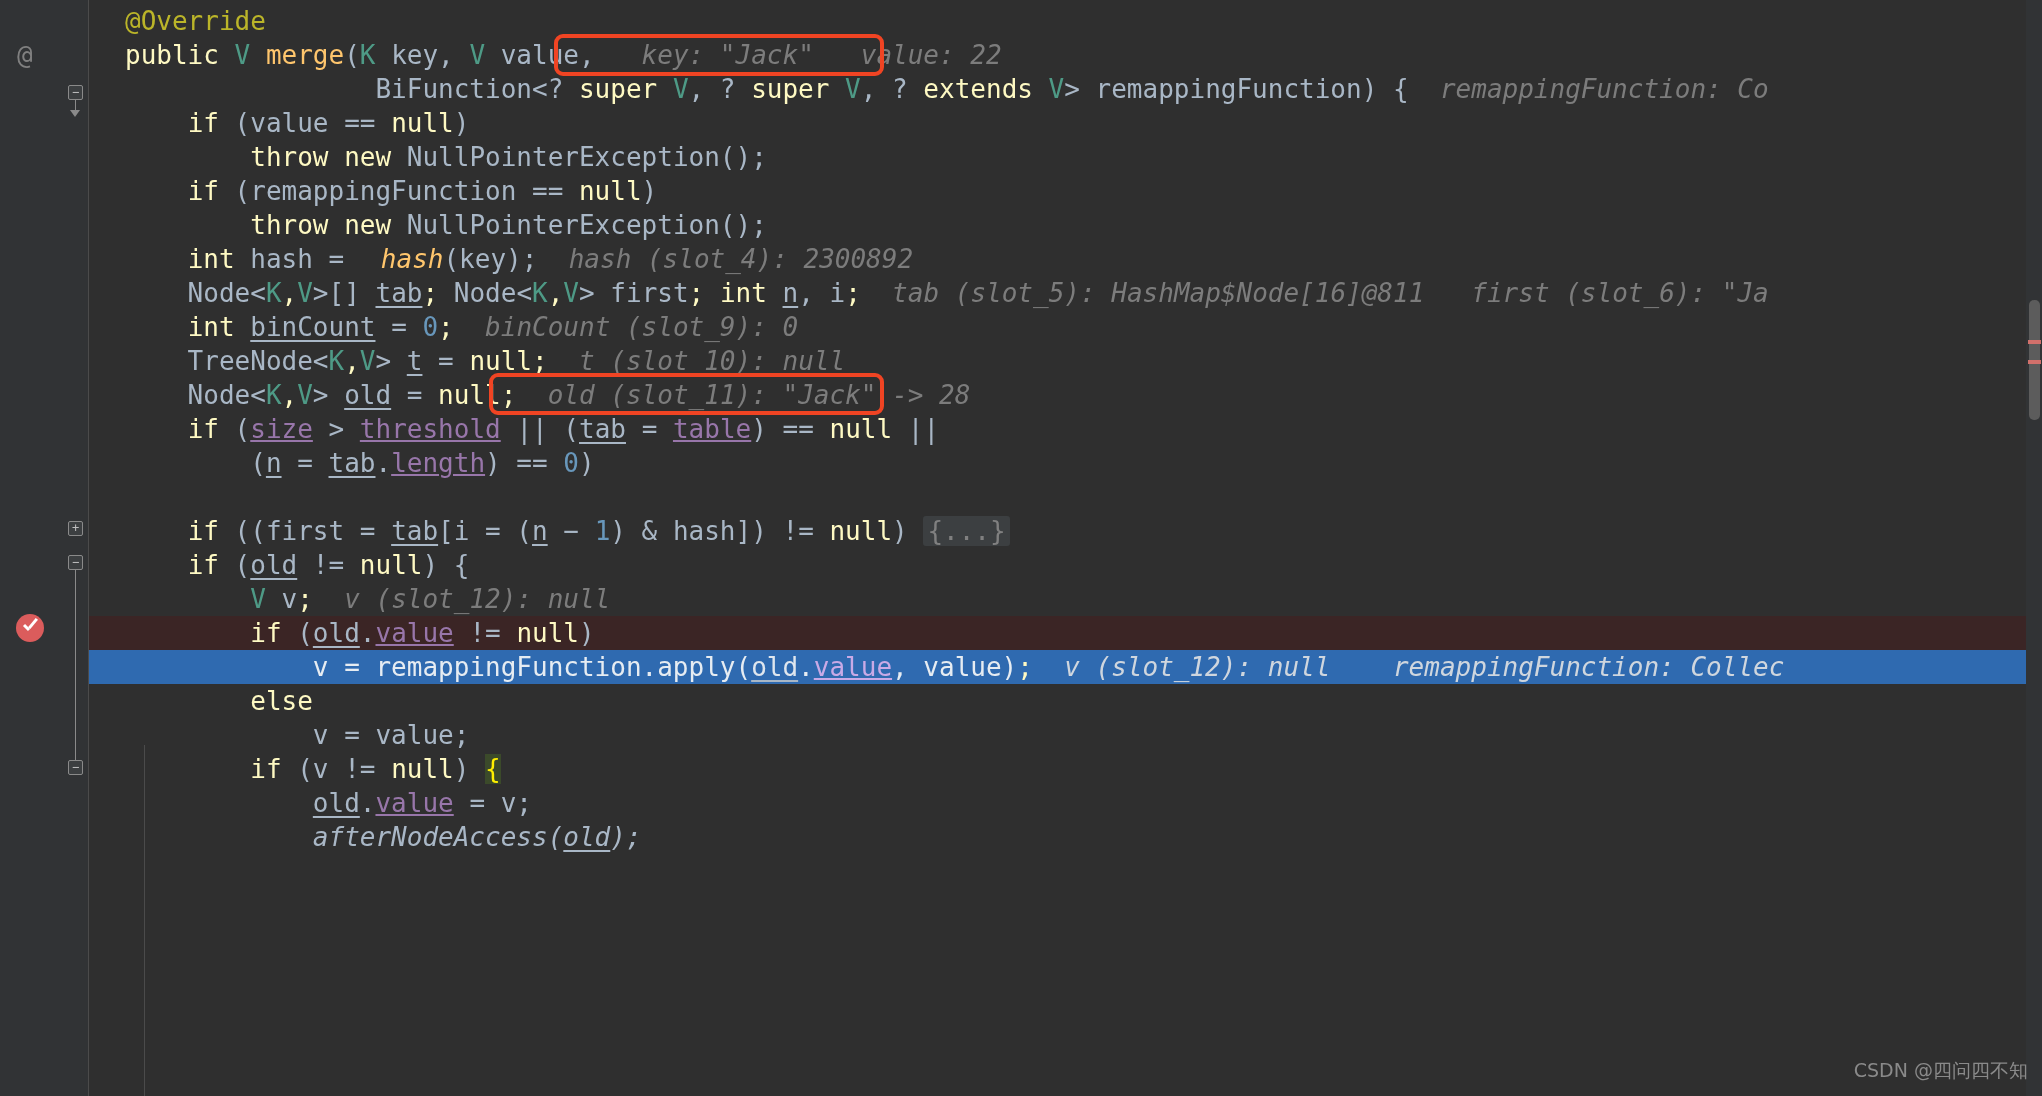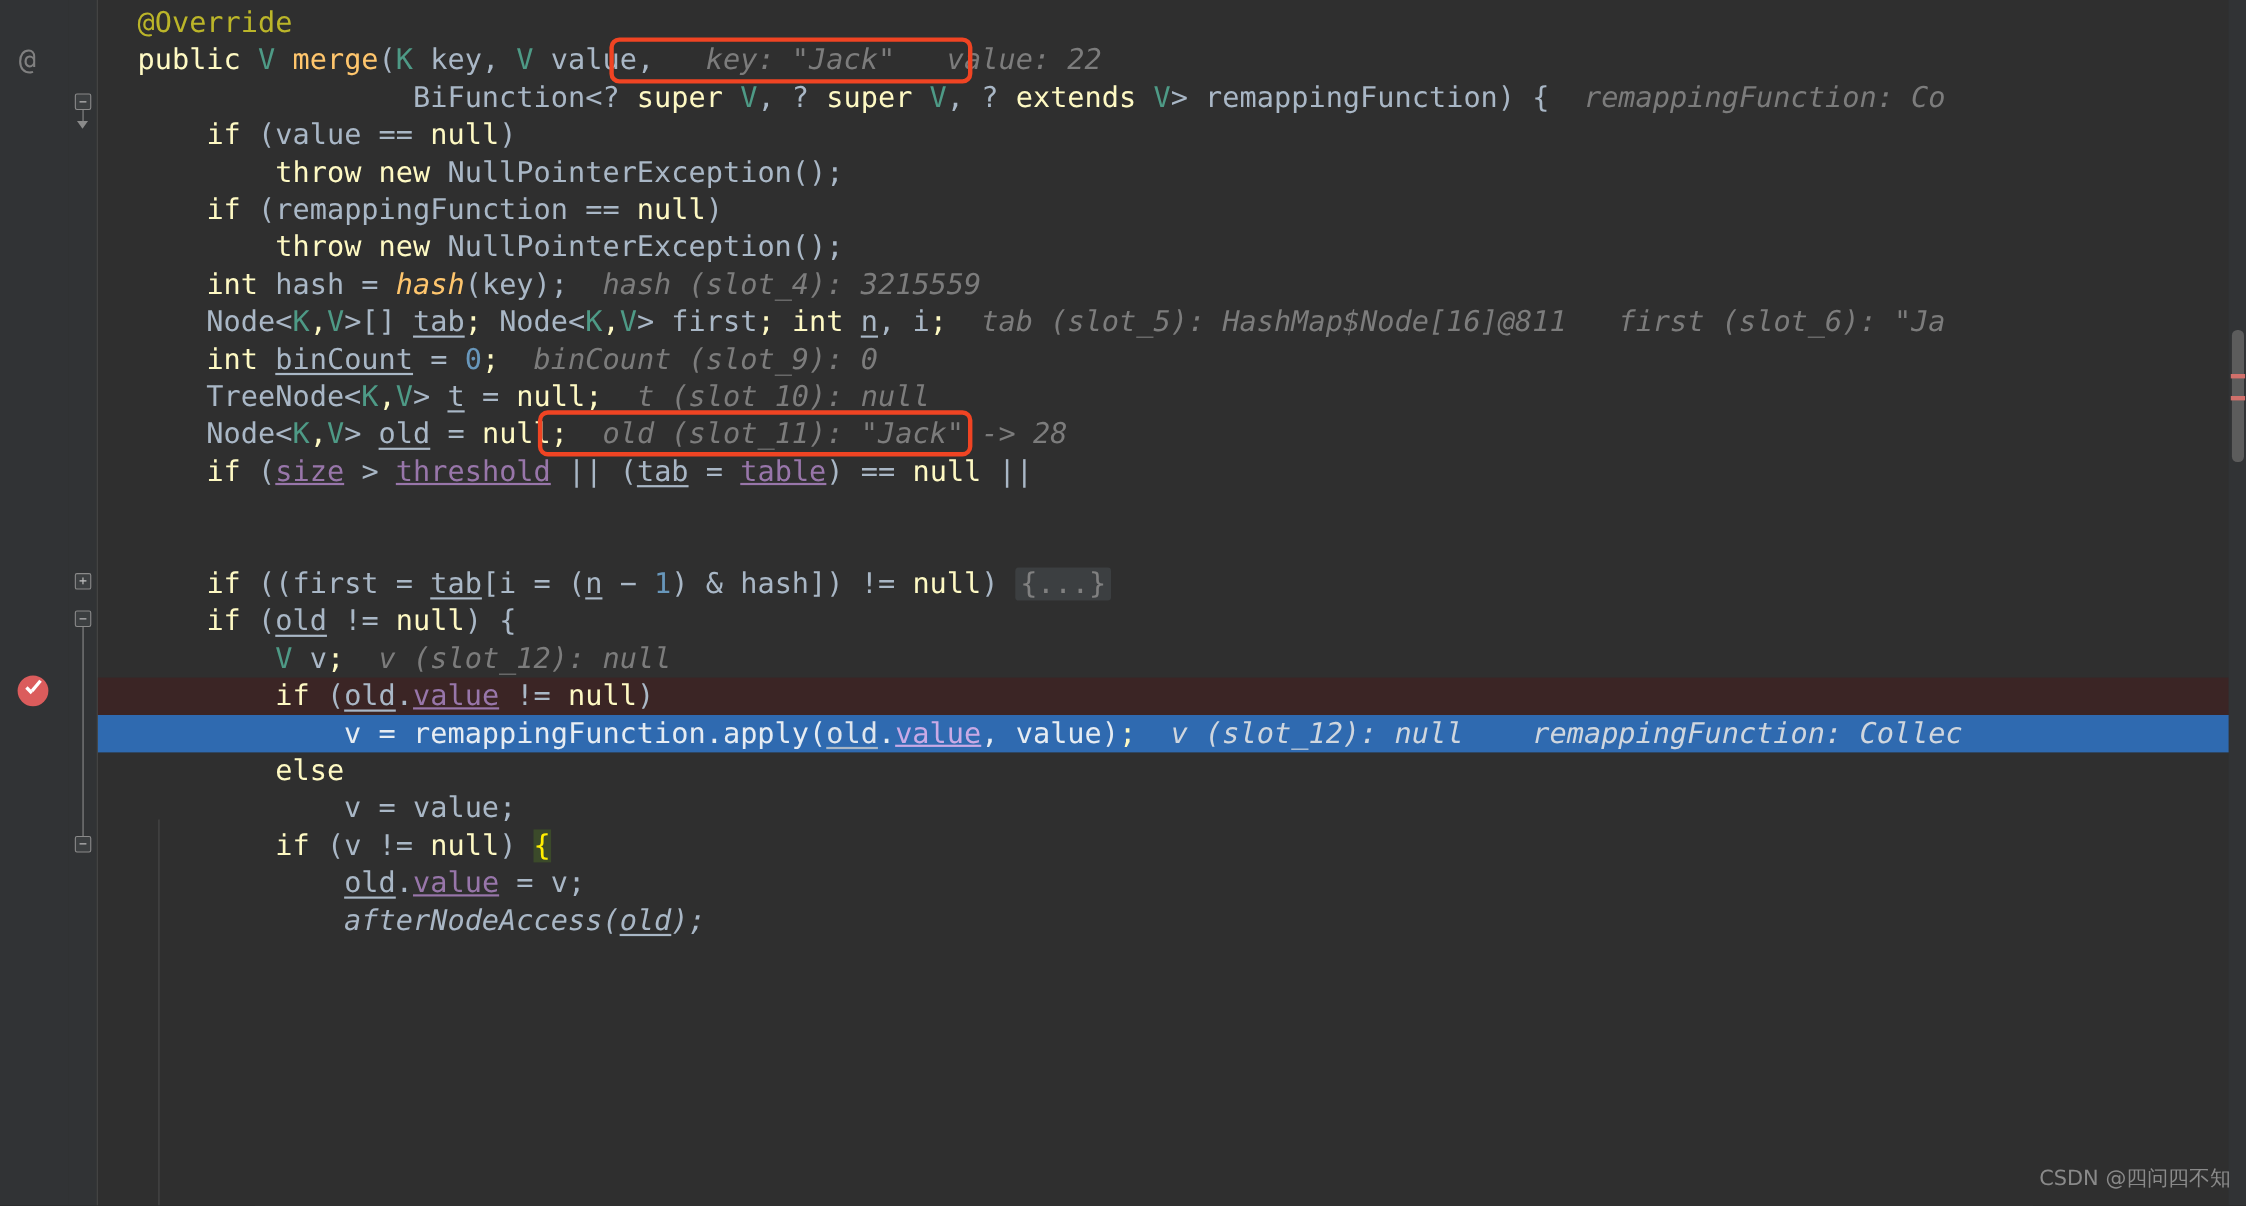--- a/index.html
+++ b/index.html
@@ -94,26 +94,27 @@
   <div class="bp" style="top:614px;"></div>
 
   <div class="code-area" id="code">
       <div class="line" style="top: 4px;"><span class="txt"><span class="anno">@Override</span></span></div>
       <div class="line" style="top: 38px;"><span class="txt"><span class="kw">public </span><span class="type">V</span><span class="punct"> </span><span class="method">merge</span><span class="punct">(</span><span class="type">K</span><span class="punct"> key, </span><span class="type">V</span><span class="punct"> value, </span><span class="hint">  key: "Jack"   value: 22</span></span></div>
       <div class="line" style="top: 72px;"><span class="txt"><span class="punct">                BiFunction&lt;? </span><span class="kw">super </span><span class="type">V</span><span class="punct">, ? </span><span class="kw">super </span><span class="type">V</span><span class="punct">, ? </span><span class="kw">extends </span><span class="type">V</span><span class="punct">&gt; remappingFunction) {</span><span class="hint">  remappingFunction: Co</span></span></div>
       <div class="line" style="top: 106px;"><span class="txt"><span class="punct">    </span><span class="kw">if</span><span class="punct"> (value == </span><span class="kw">null</span><span class="punct">)</span></span></div>
       <div class="line" style="top: 140px;"><span class="txt"><span class="punct">        </span><span class="kw">throw new </span><span class="punct">NullPointerException();</span></span></div>
       <div class="line" style="top: 174px;"><span class="txt"><span class="punct">    </span><span class="kw">if</span><span class="punct"> (remappingFunction == </span><span class="kw">null</span><span class="punct">)</span></span></div>
       <div class="line" style="top: 208px;"><span class="txt"><span class="punct">        </span><span class="kw">throw new </span><span class="punct">NullPointerException();</span></span></div>
-      <div class="line" style="top: 242px;"><span class="txt"><span class="punct">    </span><span class="kw">int</span><span class="punct"> hash = </span><span class="method" style="font-style: italic;">hash</span><span class="punct">(key);</span><span class="hint">  hash (slot_4): 3215559</span></span></div>
+      <div class="line" style="top: 242px;"><span class="txt"><span class="punct">    </span><span class="kw">int</span><span class="punct"> hash = </span><span class="method" style="font-style: italic; margin-left: 21px;">hash</span><span class="punct">(key);</span><span class="hint">  hash (slot_4): 2300892</span></span></div>
       <div class="line" style="top: 276px;"><span class="txt"><span class="punct">    Node&lt;</span><span class="type">K</span><span class="kw">,</span><span class="type">V</span><span class="punct">&gt;[] </span><span class="ident uline">tab</span><span class="kw">; </span><span class="punct">Node&lt;</span><span class="type">K</span><span class="kw">,</span><span class="type">V</span><span class="punct">&gt; first</span><span class="kw">; </span><span class="kw">int</span><span class="punct"> </span><span class="ident uline">n</span><span class="punct">, i</span><span class="kw">;</span><span class="hint">  tab (slot_5): HashMap$Node[16]@811   first (slot_6): "Ja</span></span></div>
       <div class="line" style="top: 310px;"><span class="txt"><span class="punct">    </span><span class="kw">int</span><span class="punct"> </span><span class="ident uline">binCount</span><span class="punct"> = </span><span class="num">0</span><span class="kw">;</span><span class="hint">  binCount (slot_9): 0</span></span></div>
       <div class="line" style="top: 344px;"><span class="txt"><span class="punct">    TreeNode&lt;</span><span class="type">K</span><span class="kw">,</span><span class="type">V</span><span class="punct">&gt; </span><span class="ident uline">t</span><span class="punct"> = </span><span class="kw">null</span><span class="kw">;</span><span class="hint">  t (slot_10): null</span></span></div>
       <div class="line" style="top: 378px;"><span class="txt"><span class="punct">    Node&lt;</span><span class="type">K</span><span class="kw">,</span><span class="type">V</span><span class="punct">&gt; </span><span class="ident uline">old</span><span class="punct"> = </span><span class="kw">null</span><span class="kw">;</span><span class="hint">  old (slot_11): "Jack" -&gt; 28</span></span></div>
       <div class="line" style="top: 412px;"><span class="txt"><span class="punct">    </span><span class="kw">if</span><span class="punct"> (</span><span class="field">size</span><span class="punct"> &gt; </span><span class="field">threshold</span><span class="punct"> || (</span><span class="ident uline">tab</span><span class="punct"> = </span><span class="field">table</span><span class="punct">) == </span><span class="kw">null</span><span class="punct"> ||</span></span></div>
+      <div class="line" style="top: 446px;"><span class="txt"><span class="punct">        (</span><span class="ident uline">n</span><span class="punct"> = </span><span class="ident uline">tab</span><span class="punct">.</span><span class="field">length</span><span class="punct">) == </span><span class="num">0</span><span class="punct">)</span></span></div>
       <div class="line" style="top: 514px;"><span class="txt"><span class="punct">    </span><span class="kw">if</span><span class="punct"> ((first = </span><span class="ident uline">tab</span><span class="punct">[i = (</span><span class="ident uline">n</span><span class="punct"> − </span><span class="num">1</span><span class="punct">) &amp; hash]) != </span><span class="kw">null</span><span class="punct">) </span><span class="fold">{...}</span></span></div>
       <div class="line" style="top: 548px;"><span class="txt"><span class="punct">    </span><span class="kw">if</span><span class="punct"> (</span><span class="ident uline">old</span><span class="punct"> != </span><span class="kw">null</span><span class="punct">) {</span></span></div>
       <div class="line" style="top: 582px;"><span class="txt"><span class="punct">        </span><span class="type">V</span><span class="punct"> v</span><span class="kw">;</span><span class="hint">  v (slot_12): null</span></span></div>
       <div class="line row-hl-bp" style="top: 616px;"><span class="txt"><span class="punct">        </span><span class="kw">if</span><span class="punct"> (</span><span class="ident uline">old</span><span class="punct">.</span><span class="field">value</span><span class="punct"> != </span><span class="kw">null</span><span class="punct">)</span></span></div>
       <div class="line row-hl-exec" style="top: 650px;"><span class="txt"><span class="punct">            v = remappingFunction.apply(</span><span class="ident uline">old</span><span class="punct">.</span><span class="field">value</span><span class="punct">, value)</span><span class="kw">;</span><span class="hint">  v (slot_12): null    remappingFunction: Collec</span></span></div>
       <div class="line" style="top: 684px;"><span class="txt"><span class="punct">        </span><span class="kw">else</span></span></div>
       <div class="line" style="top: 718px;"><span class="txt"><span class="punct">            v = value;</span></span></div>
       <div class="line" style="top: 752px;"><span class="txt"><span class="punct">        </span><span class="kw">if</span><span class="punct"> (v != </span><span class="kw">null</span><span class="punct">) </span><span class="punct" style="background: rgb(59, 74, 42); color: rgb(255, 239, 0);">{</span></span></div>
       <div class="line" style="top: 786px;"><span class="txt"><span class="punct">            </span><span class="ident uline">old</span><span class="punct">.</span><span class="field">value</span><span class="punct"> = v;</span></span></div>
       <div class="line" style="top: 820px; font-style: italic;"><span class="txt"><span class="punct">            afterNodeAccess(</span><span class="ident uline">old</span><span class="punct">);</span></span></div>

